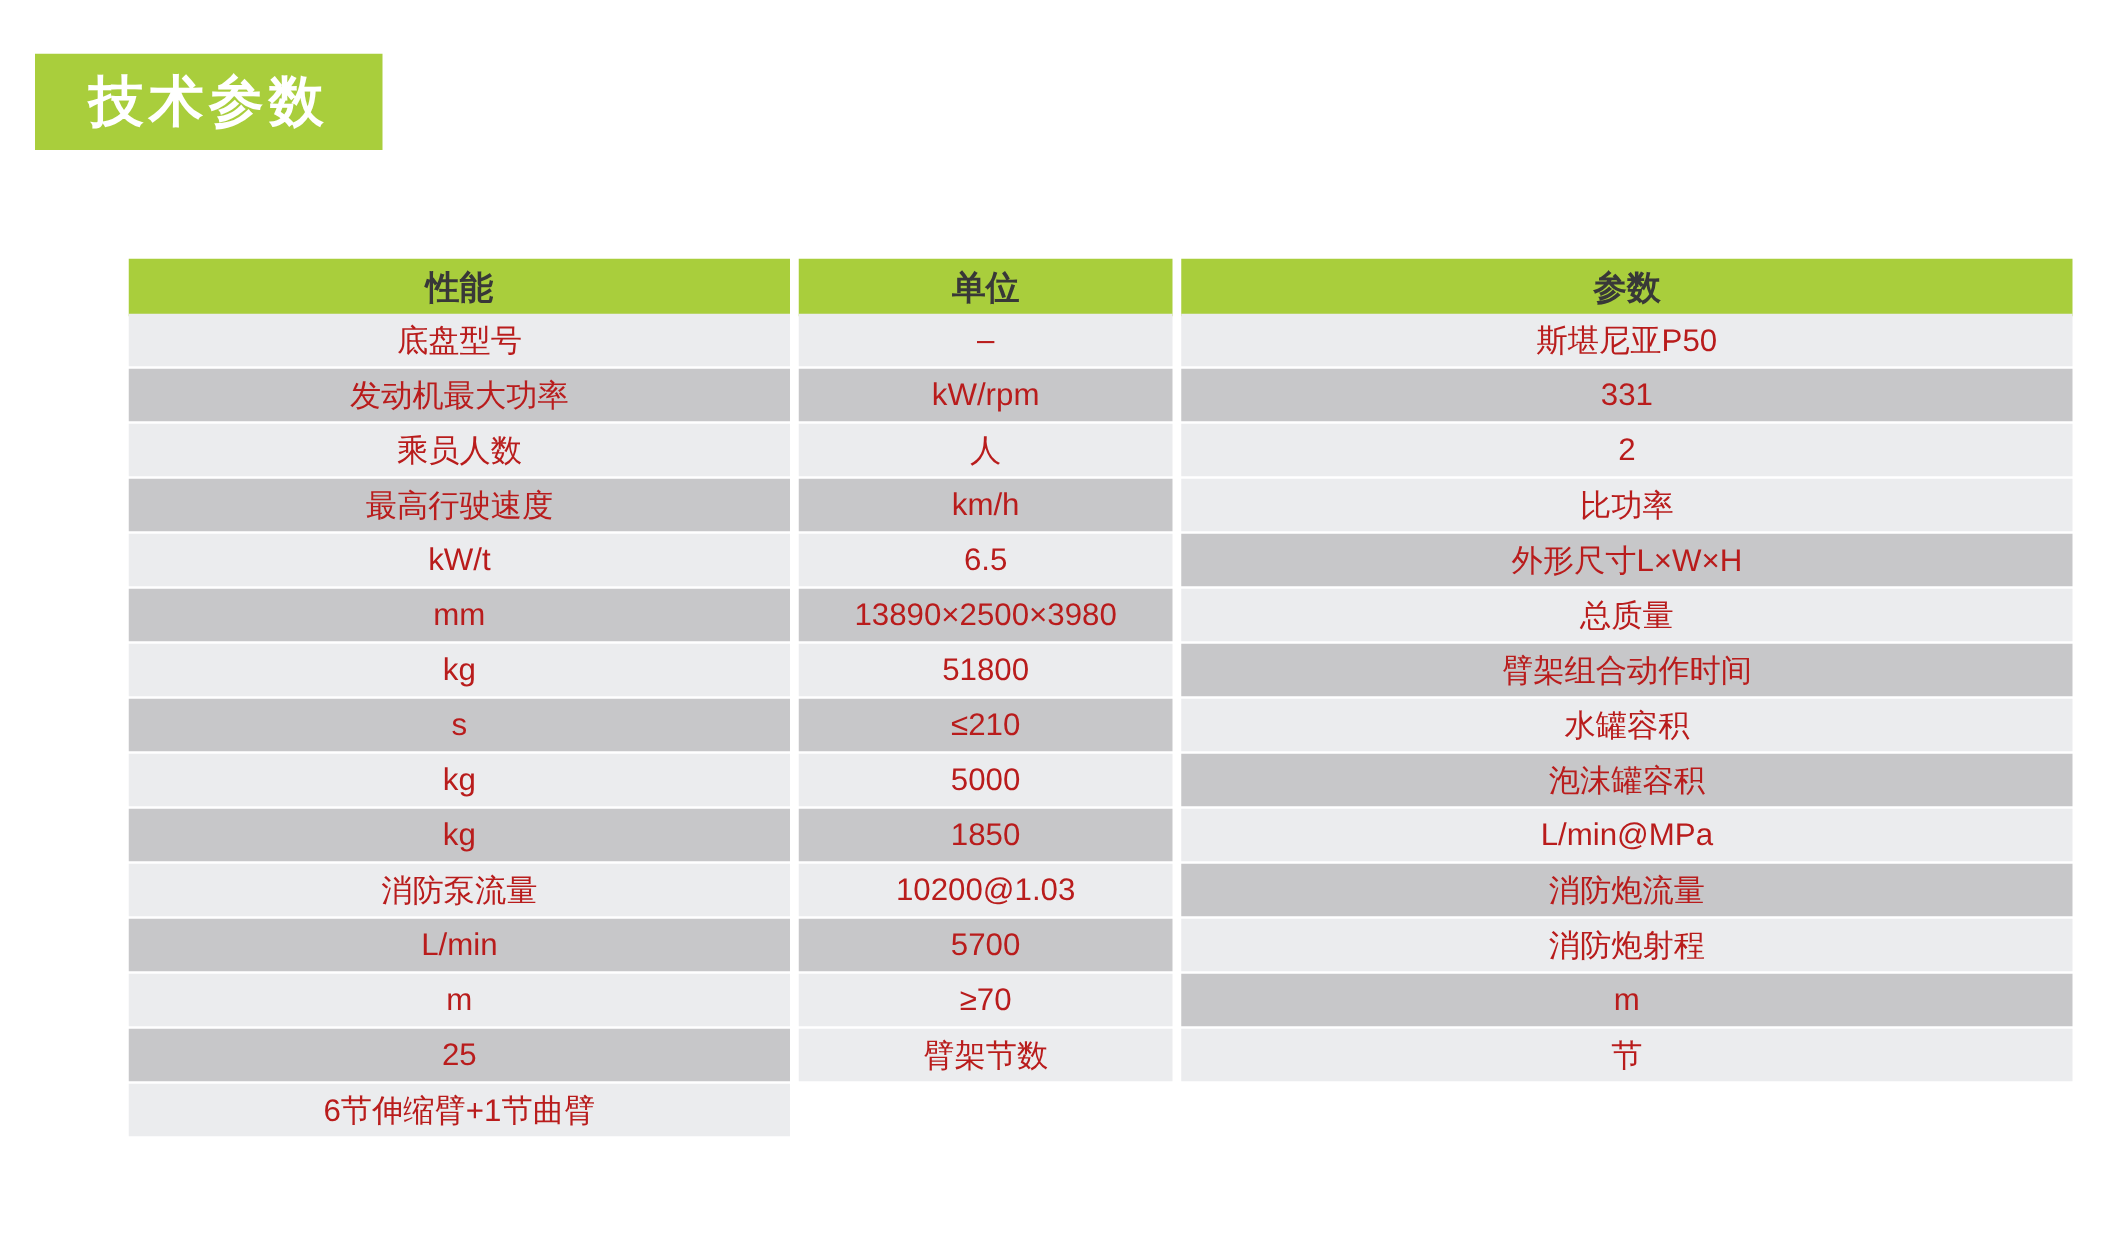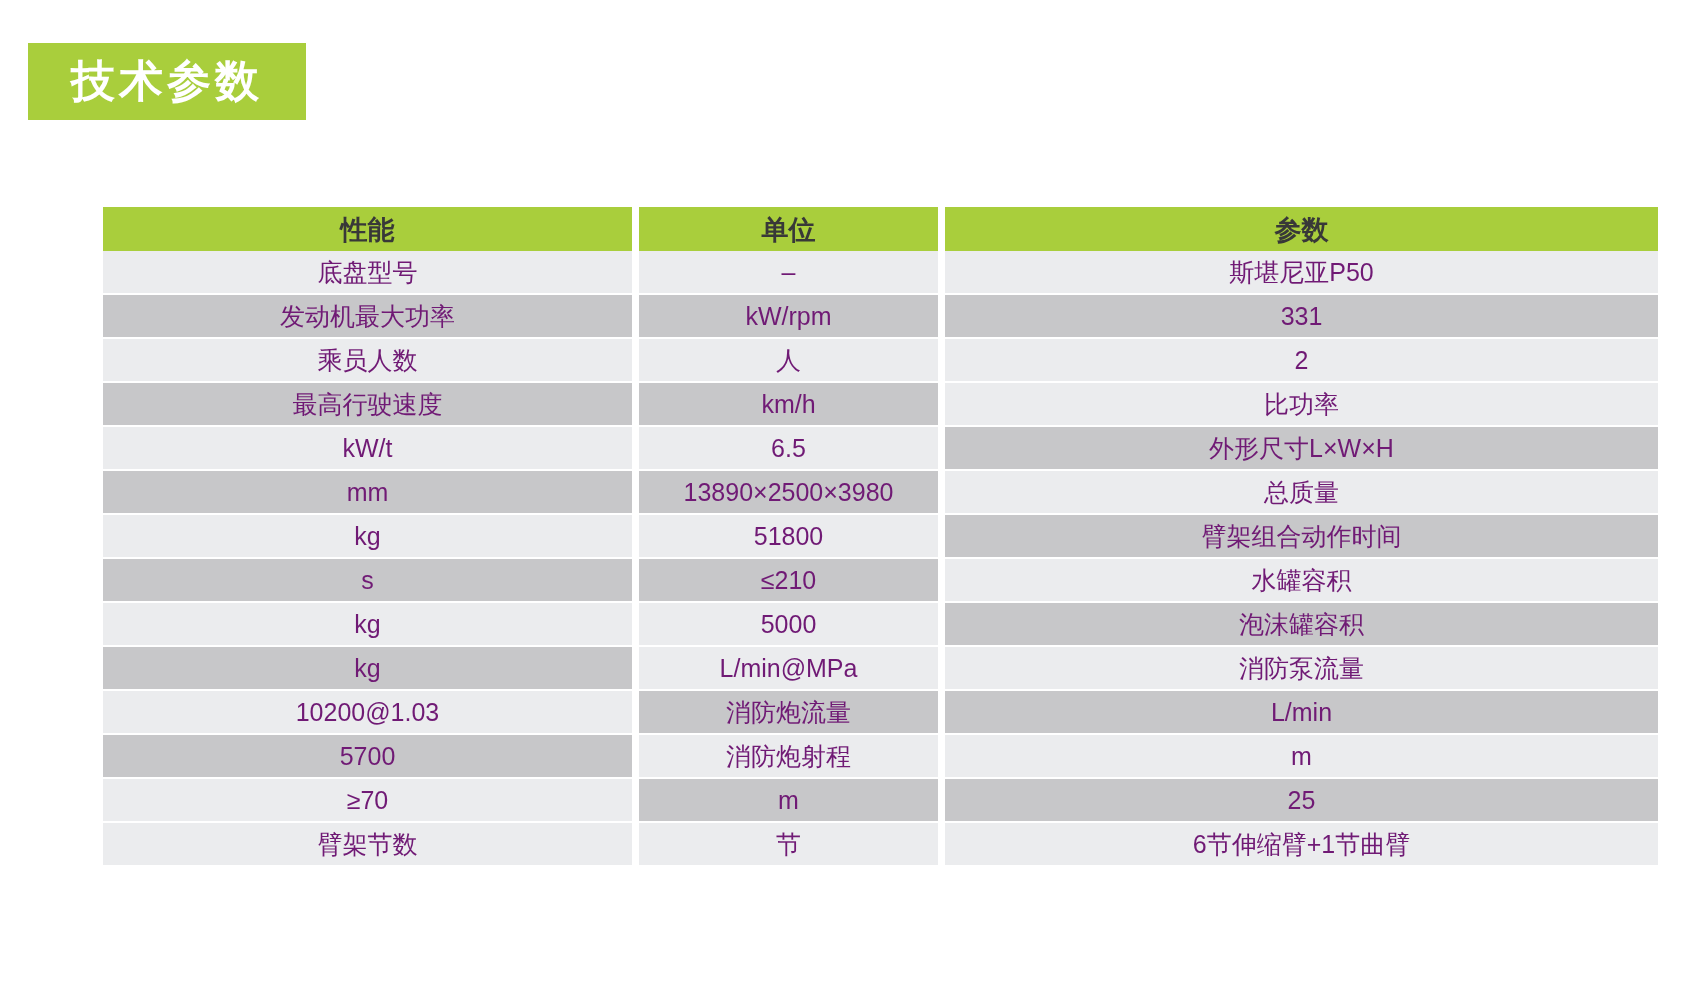--- a/index.html
+++ b/index.html
@@ -34,21 +34,21 @@
     column-gap: 7px;
     row-gap: 2px;
     grid-auto-rows: 42px;
   }
   .cell {
     display: flex;
     align-items: center;
     justify-content: center;
     text-align: center;
     font-size: 25px;
-    color: #701a75;
+    color: #b91c1c;
     overflow: hidden;
     white-space: nowrap;
   }
   .th {
     height: 46px;
     background: #a9ce3c;
     font-weight: bold;
     font-size: 27px;
     color: #383838;
   }
@@ -98,20 +98,21 @@
   <div class="cell dark name-cell">臂架组合动作时间</div>
   <div class="cell dark">s</div>
   <div class="cell dark">≤210</div>
 
   <div class="cell light name-cell">水罐容积</div>
   <div class="cell light">kg</div>
   <div class="cell light">5000</div>
 
   <div class="cell dark name-cell">泡沫罐容积</div>
   <div class="cell dark">kg</div>
+  <div class="cell dark">1850</div>
 
   <div class="cell light">L/min@MPa</div>
   <div class="cell light name-cell">消防泵流量</div>
   <div class="cell light">10200@1.03</div>
 
   <div class="cell dark name-cell">消防炮流量</div>
   <div class="cell dark">L/min</div>
   <div class="cell dark">5700</div>
 
   <div class="cell light name-cell">消防炮射程</div>

